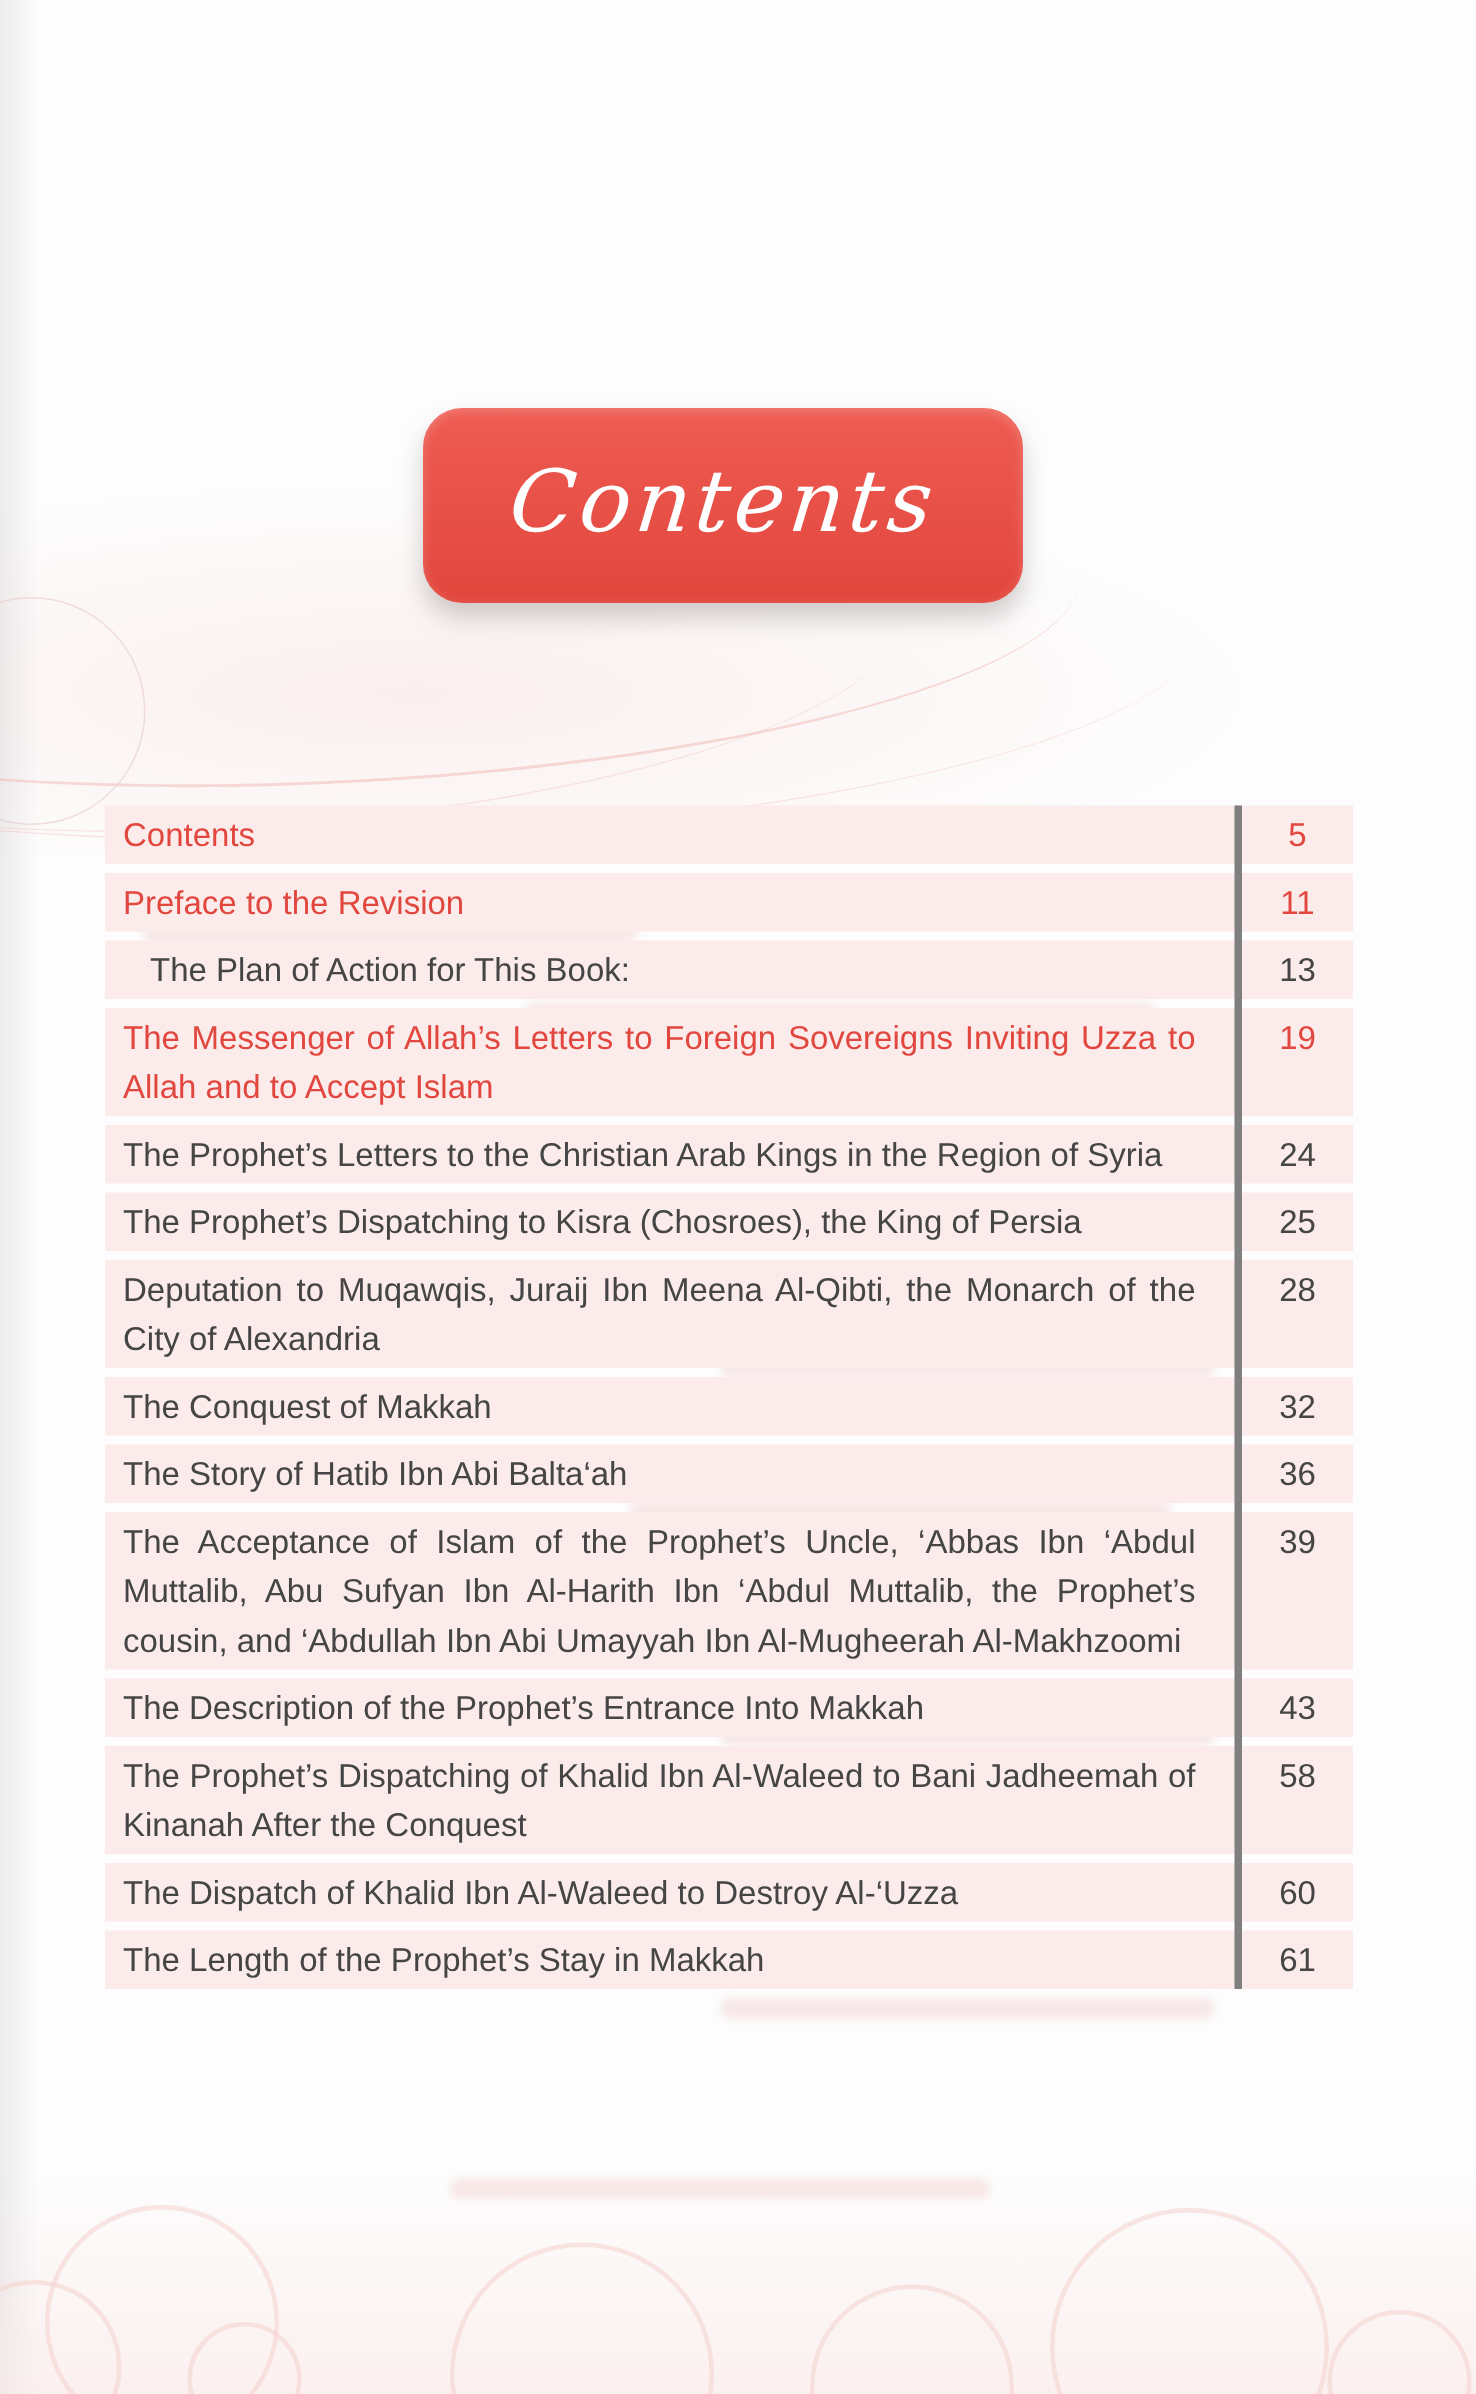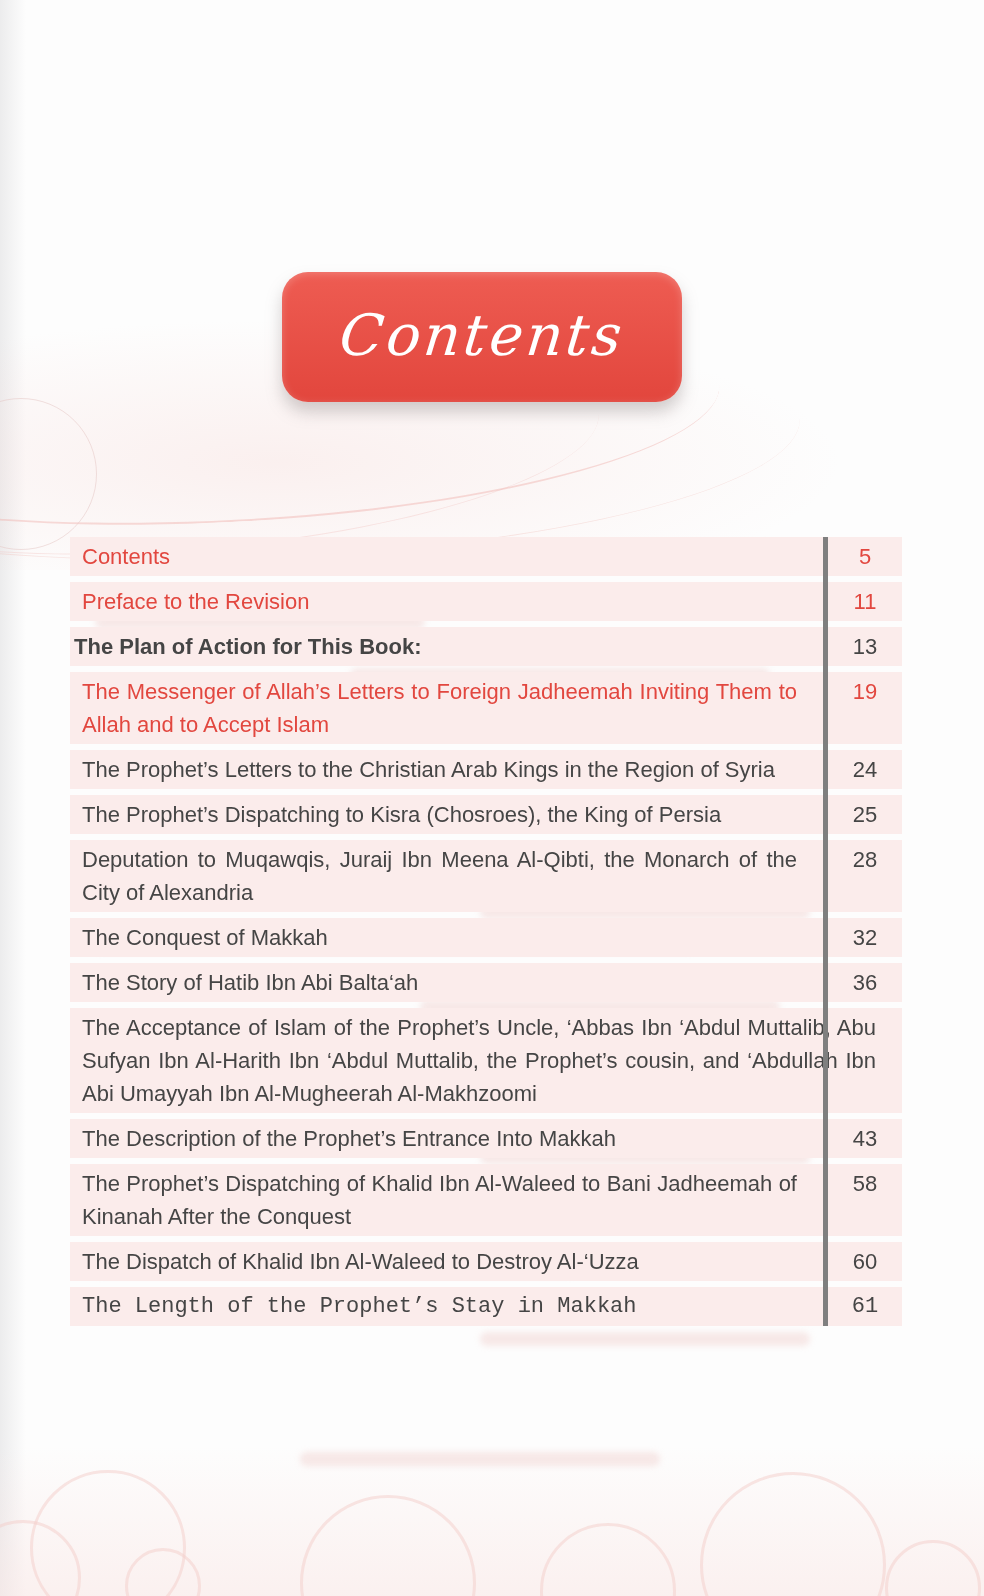--- a/index.html
+++ b/index.html
@@ -71,26 +71,26 @@
     font-size: 22px; line-height: 33px;
   }
   .toc::before {
     content: ""; position: absolute; left: 753px; top: 0; bottom: 0; width: 5px;
     background: var(--rule-gray, #7f7f7f); z-index: 2;
   }
   .row {
     display: flex; background: var(--row-pink, #fbeceb);
     margin-bottom: 6px; position: relative;
   }
-  .row:last-child { margin-bottom: 0; font-family: Liberation Mono, monospace; }
+  .row:last-child { margin-bottom: 0; }
   .row .title {
     flex: 1 1 auto; width: 753px; box-sizing: border-box;
     padding: 3px 26px 3px 12px; text-align: justify;
   }
-  .row .title.indent { padding-left: 4px; font-weight: bold; }
+  .row .title.indent { padding-left: 30px; }
   .row .pagenum {
     flex: 0 0 79px; text-align: center; padding: 3px 0 3px 5px; box-sizing: border-box;
   }
   .row.red { color: var(--text-red, #e2473f); }
   .row.black { color: var(--text-black, #454545); }
 </style>
 </head>
 <body>
 
 <div class="page">
@@ -132,21 +132,21 @@
       <span class="pagenum">11</span>
     </div>
 
     <div class="row black">
       <span class="title indent">The Plan of Action for This Book:</span>
       <span class="pagenum">13</span>
     </div>
 
 
     <div class="row red">
-      <span class="title">The Messenger of Allah’s Letters to Foreign Jadheemah Inviting Them to Allah and to Accept Islam</span>
+      <span class="title">The Messenger of Allah’s Letters to Foreign Sovereigns Inviting Uzza to Allah and to Accept Islam</span>
       <span class="pagenum">19</span>
     </div>
 
     <div class="row black">
       <span class="title">The Prophet’s Letters to the Christian Arab Kings in the Region of Syria</span>
       <span class="pagenum">24</span>
     </div>
 
     <div class="row black">
       <span class="title">The Prophet’s Dispatching to Kisra (Chosroes), the King of Persia</span>
@@ -164,20 +164,21 @@
       <span class="pagenum">32</span>
     </div>
 
     <div class="row black">
       <span class="title">The Story of Hatib Ibn Abi Balta‘ah</span>
       <span class="pagenum">36</span>
     </div>
 
     <div class="row black">
       <span class="title">The Acceptance of Islam of the Prophet’s Uncle, ‘Abbas Ibn ‘Abdul Muttalib, Abu Sufyan Ibn Al-Harith Ibn ‘Abdul Muttalib, the Prophet’s cousin, and ‘Abdullah Ibn Abi Umayyah Ibn Al-Mugheerah Al-Makhzoomi</span>
+      <span class="pagenum">39</span>
     </div>
 
     <div class="row black">
       <span class="title">The Description of the Prophet’s Entrance Into Makkah</span>
       <span class="pagenum">43</span>
     </div>
 
     <div class="row black">
       <span class="title">The Prophet’s Dispatching of Khalid Ibn Al-Waleed to Bani Jadheemah of Kinanah After the Conquest</span>
       <span class="pagenum">58</span>

